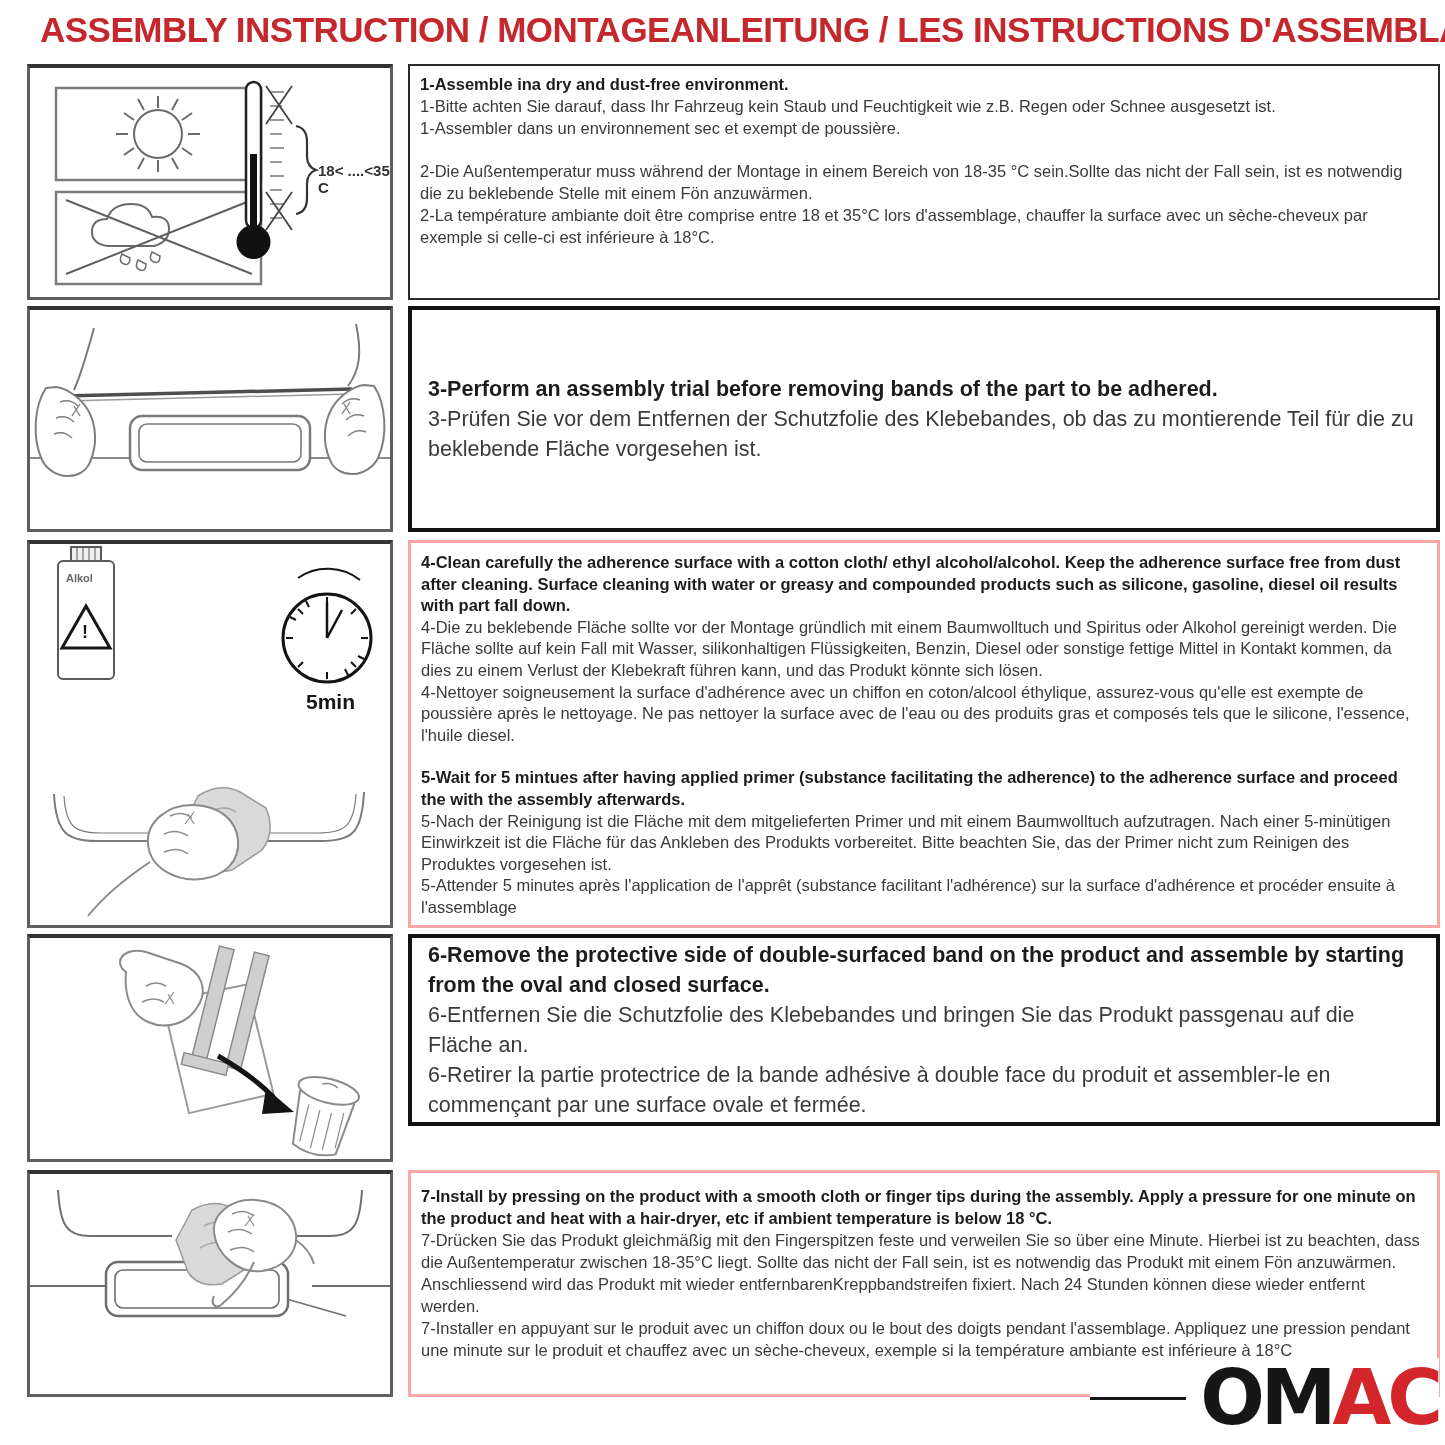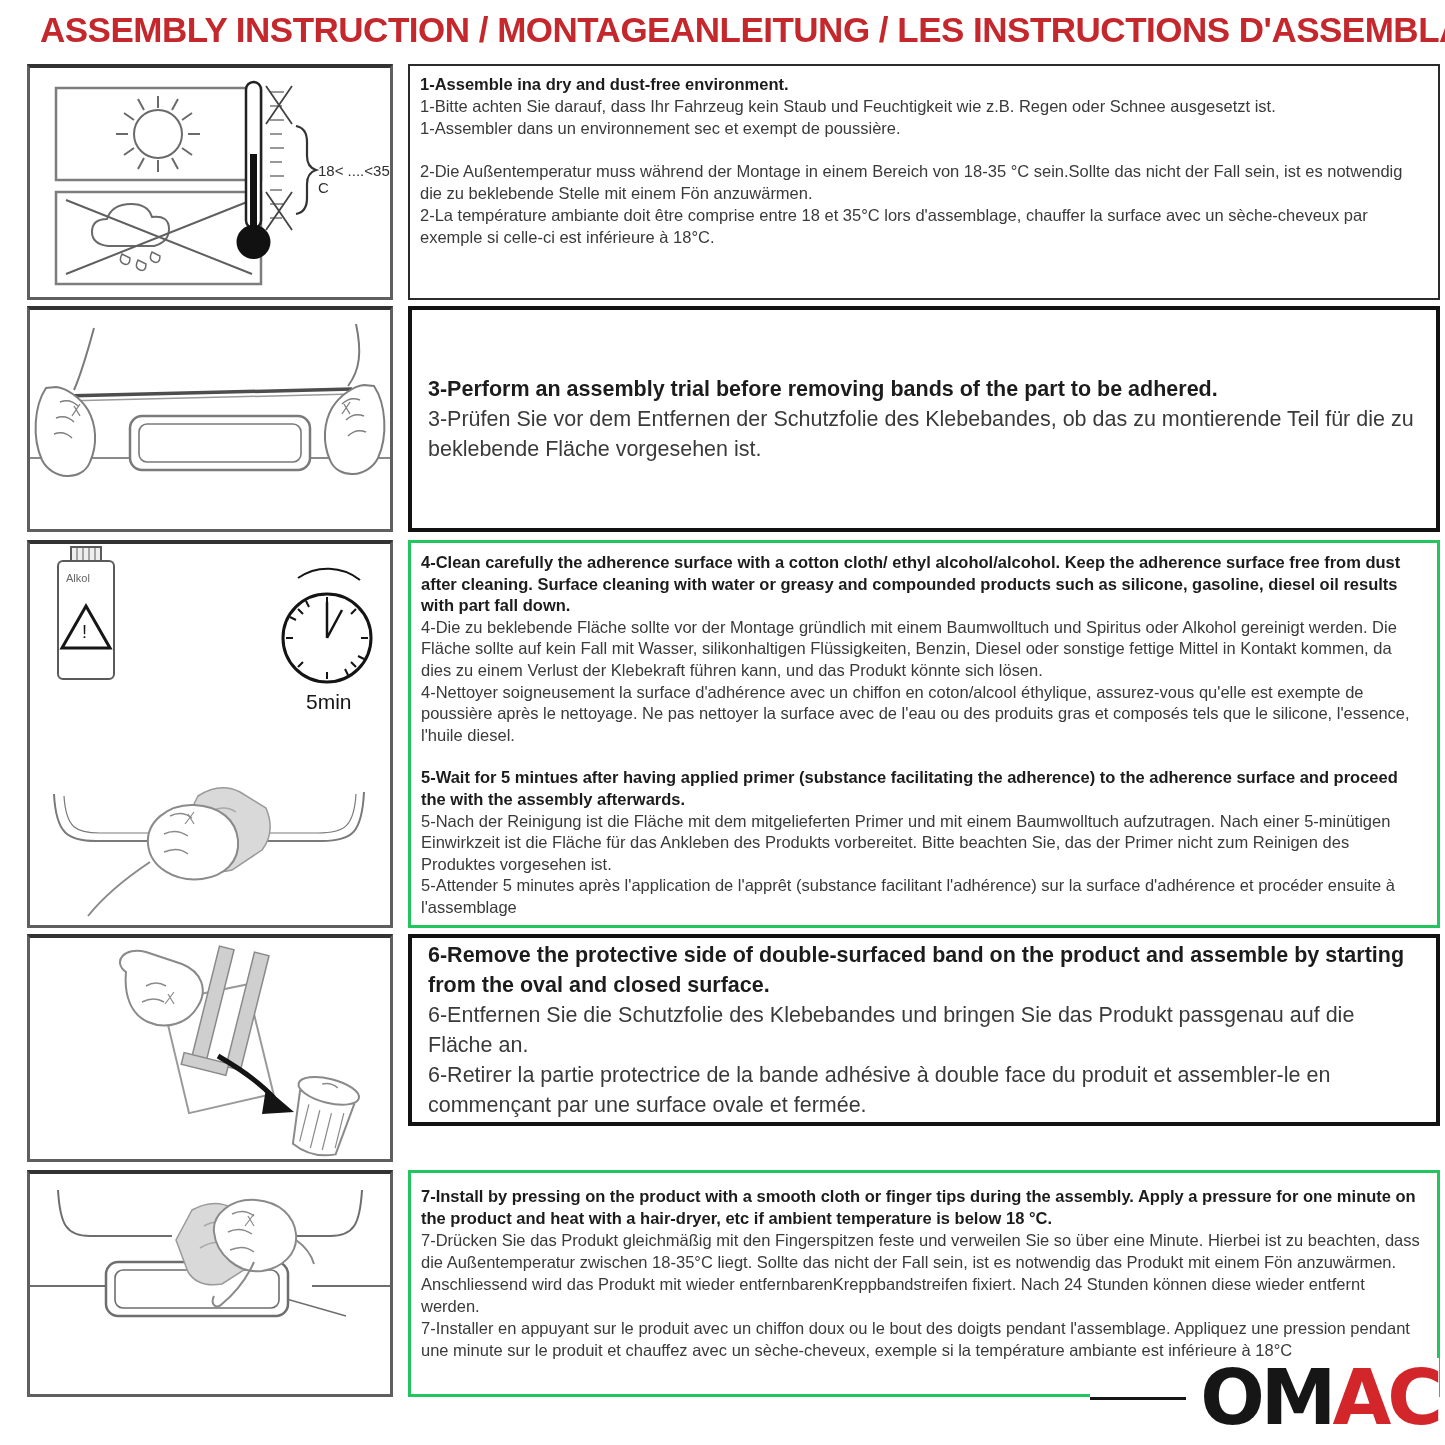--- a/index.html
+++ b/index.html
@@ -15,34 +15,34 @@
   .row{position:absolute;left:0;width:1445px;}
   .illus{
     position:absolute;left:27px;width:366px;box-sizing:border-box;
     background:#fff;border:3px solid #5f5f5f;border-top:4px solid #333;
   }
   .txt{
     position:absolute;left:408px;width:1032px;box-sizing:border-box;
     background:#fff;display:flex;flex-direction:column;
   }
   .b-thin{border:2px solid #2b2b2b;}
-  .b-mid{border:3px solid #22c55e;}
+  .b-mid{border:3px solid #fca5a5;}
   .b-thick{border:4px solid #121212;}
   .txt p{margin:0;}
   .small p{font-size:16.5px;line-height:22px;}
   .row3 p{font-size:16.5px;line-height:21.6px;}
   .big p{font-size:21.5px;line-height:30px;}
   .en{font-weight:bold;color:#1c1c1c;}
   .de,.fr{font-weight:normal;color:#3a3a3a;}
   .gap{height:21px;flex:0 0 auto;}
   .pad1{padding:7px 12px 4px 10px;}
   .pad3{padding:9px 12px 4px 10px;}
   .pad5{padding:12px 12px 4px 10px;}
   .center{justify-content:center;padding:10px 16px;}
-  .ill-label{position:absolute;font-weight:normal;color:#2f2f2f;}
+  .ill-label{position:absolute;font-weight:bold;color:#2f2f2f;}
   svg{display:block;}
   .logo{
     position:absolute;top:1358px;right:6px;height:80px;
     display:flex;align-items:center;background:#fff;
   }
   .logo-line{width:96px;height:3px;background:#161616;margin-right:14px;}
   .logo-text{
     font-size:76px;font-weight:900;letter-spacing:-4px;line-height:1;
     font-family:"DejaVu Sans","Liberation Sans",sans-serif;
   }

